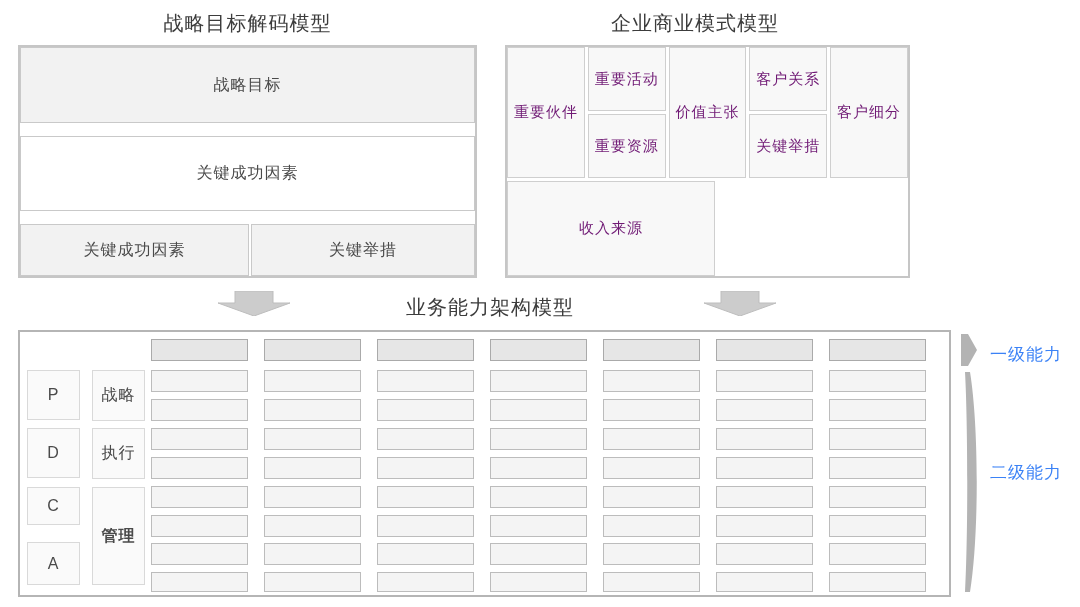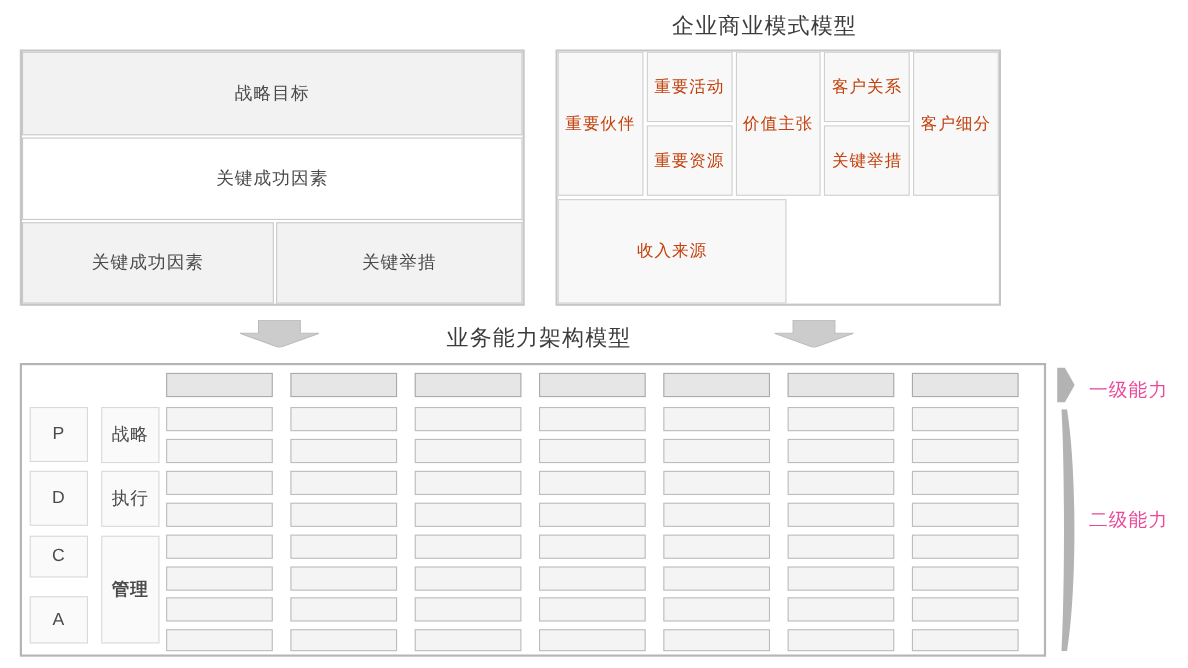--- a/index.html
+++ b/index.html
@@ -8,42 +8,42 @@
 
   .diagram-title {
     position: absolute; text-align: center;
     font-size: 20px; color: #3c3c3c; letter-spacing: 1px;
   }
 
   
   .strategy-container {
     position: absolute; left: 18px; top: 45px; width: 459px; height: 233px;
     border: 2px solid #c6c6c6; background: #ffffff;
-    display: grid; grid-template-rows: 76px 75px 1fr; row-gap: 2px;
+    display: grid; grid-template-rows: 76px 75px 1fr; row-gap: 13px;
   }
   .cell {
     display: flex; align-items: center; justify-content: center;
     font-size: 16px; color: #4a4a4a; letter-spacing: 1px;
     border: 1px solid #c9c9c9; background: #f2f2f2;
   }
   .cell.white { background: #ffffff; }
   .strategy-bottom-row { display: grid; grid-template-columns: 229px 1fr; column-gap: 2px; }
 
   
   .bmc-container {
     position: absolute; left: 505px; top: 45px; width: 405px; height: 233px;
     border: 2px solid #c6c6c6; background: #ffffff;
     display: grid; grid-template-rows: 131px 1fr; row-gap: 3px;
   }
   .bmc-top { display: grid; grid-template-columns: repeat(5, 1fr); column-gap: 3px; }
   .bmc-stack { display: grid; grid-template-rows: 1fr 1fr; row-gap: 3px; }
   .bmc-bottom { display: grid; grid-template-columns: 208px 1fr; column-gap: 3px; }
   .bmc-cell {
     display: flex; align-items: center; justify-content: center;
-    font-size: 15px; color: #c2410c; letter-spacing: 1px;
+    font-size: 15px; color: #701a75; letter-spacing: 1px;
     border: 1px solid #cfcfcf; background: #f8f8f8;
   }
 
   
   .down-arrow { position: absolute; width: 72px; height: 25px; }
 
   
   .cap-container {
     position: absolute; left: 18px; top: 330px; width: 933px; height: 267px;
     border: 2px solid #b5b5b5; background: #ffffff;
@@ -55,27 +55,28 @@
     font-size: 16px; color: #4a4a4a; letter-spacing: 1px;
   }
   .cap-box {
     position: absolute; width: 97px; height: 22px;
     border: 1px solid #bcbcbc; background: #f4f4f4;
   }
   .cap-box.header { background: #e6e6e6; border-color: #aaaaaa; }
 
   
   .legend-shape { position: absolute; }
-  .legend-label { position: absolute; font-size: 17px; color: #ec4899; letter-spacing: 1px; }
+  .legend-label { position: absolute; font-size: 17px; color: #3b82f6; letter-spacing: 1px; }
 </style>
 </head>
 <body>
 
 <div class="page">
 
+  <div class="diagram-title" style="left:18px; top:10px; width:459px;">战略目标解码模型</div>
 
   <div class="strategy-container">
     <div class="cell">战略目标</div>
     <div class="cell white">关键成功因素</div>
     <div class="strategy-bottom-row">
       <div class="cell">关键成功因素</div>
       <div class="cell">关键举措</div>
     </div>
   </div>
 

